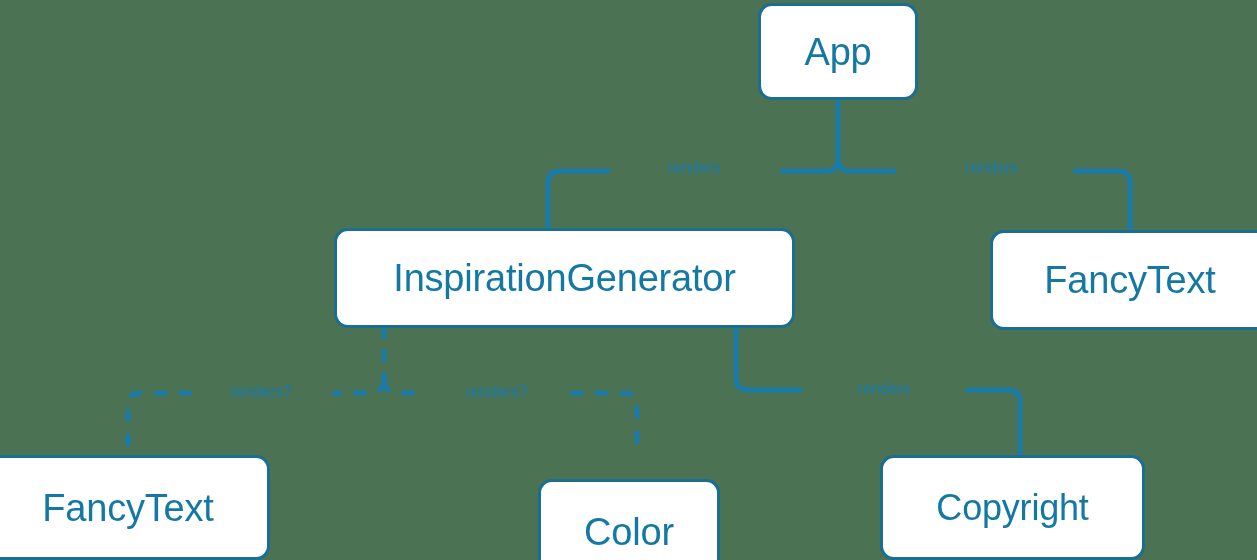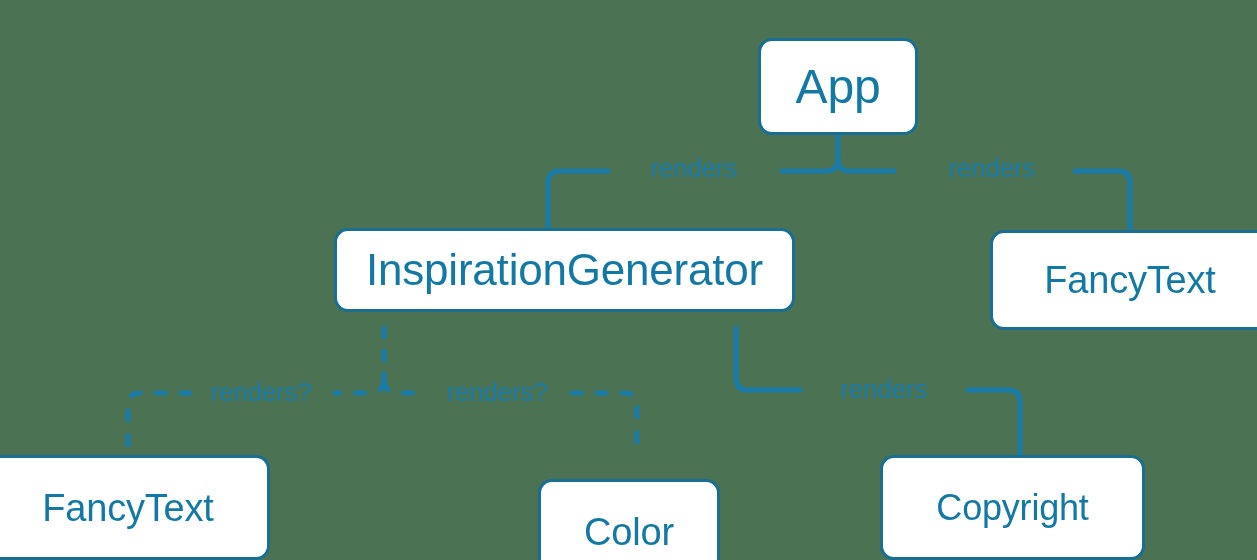--- a/index.html
+++ b/index.html
@@ -36,30 +36,30 @@
     letter-spacing: -0.2px;
     white-space: nowrap;
   }
   .node-label {
     display: block;
     line-height: 1;
   }
   .edge-label {
     position: absolute;
     color: #1a7ba8;
-    font-size: 26px;
+    font-size: 16px;
     line-height: 1;
     white-space: nowrap;
     letter-spacing: -0.2px;
     transform: translate(-50%, -50%);
   }
 
   
-  #node-app          { left: 758px;  top: 3px;   width: 160px; height: 97px;  font-size: 48px; margin-top: 35px; }
-  #node-inspgen      { left: 334px;  top: 228px; width: 461px; height: 84px; font-size: 44px; }
+  #node-app          { left: 758px;  top: 3px;   width: 160px; height: 97px;  font-size: 38px; }
+  #node-inspgen      { left: 334px;  top: 228px; width: 461px; height: 100px; font-size: 38px; }
   #node-fancytext-r  { left: 990px;  top: 230px; width: 280px; height: 100px; font-size: 38px; }
   #node-fancytext-b  { left: -14px;  top: 455px; width: 284px; height: 105px; font-size: 38px; }
   #node-color        { left: 538px;  top: 452px; width: 182px; height: 105px; font-size: 38px; margin-top: 27px; }
   #node-copyright    { left: 880px;  top: 455px; width: 265px; height: 105px; font-size: 36px; }
 
   
   #label-app-inspgen        { left: 694px;  top: 168px; }
   #label-app-fancytext      { left: 992px;  top: 168px; }
   #label-inspgen-fancytext  { left: 261px;  top: 392px; }
   #label-inspgen-color      { left: 497px;  top: 392px; }

